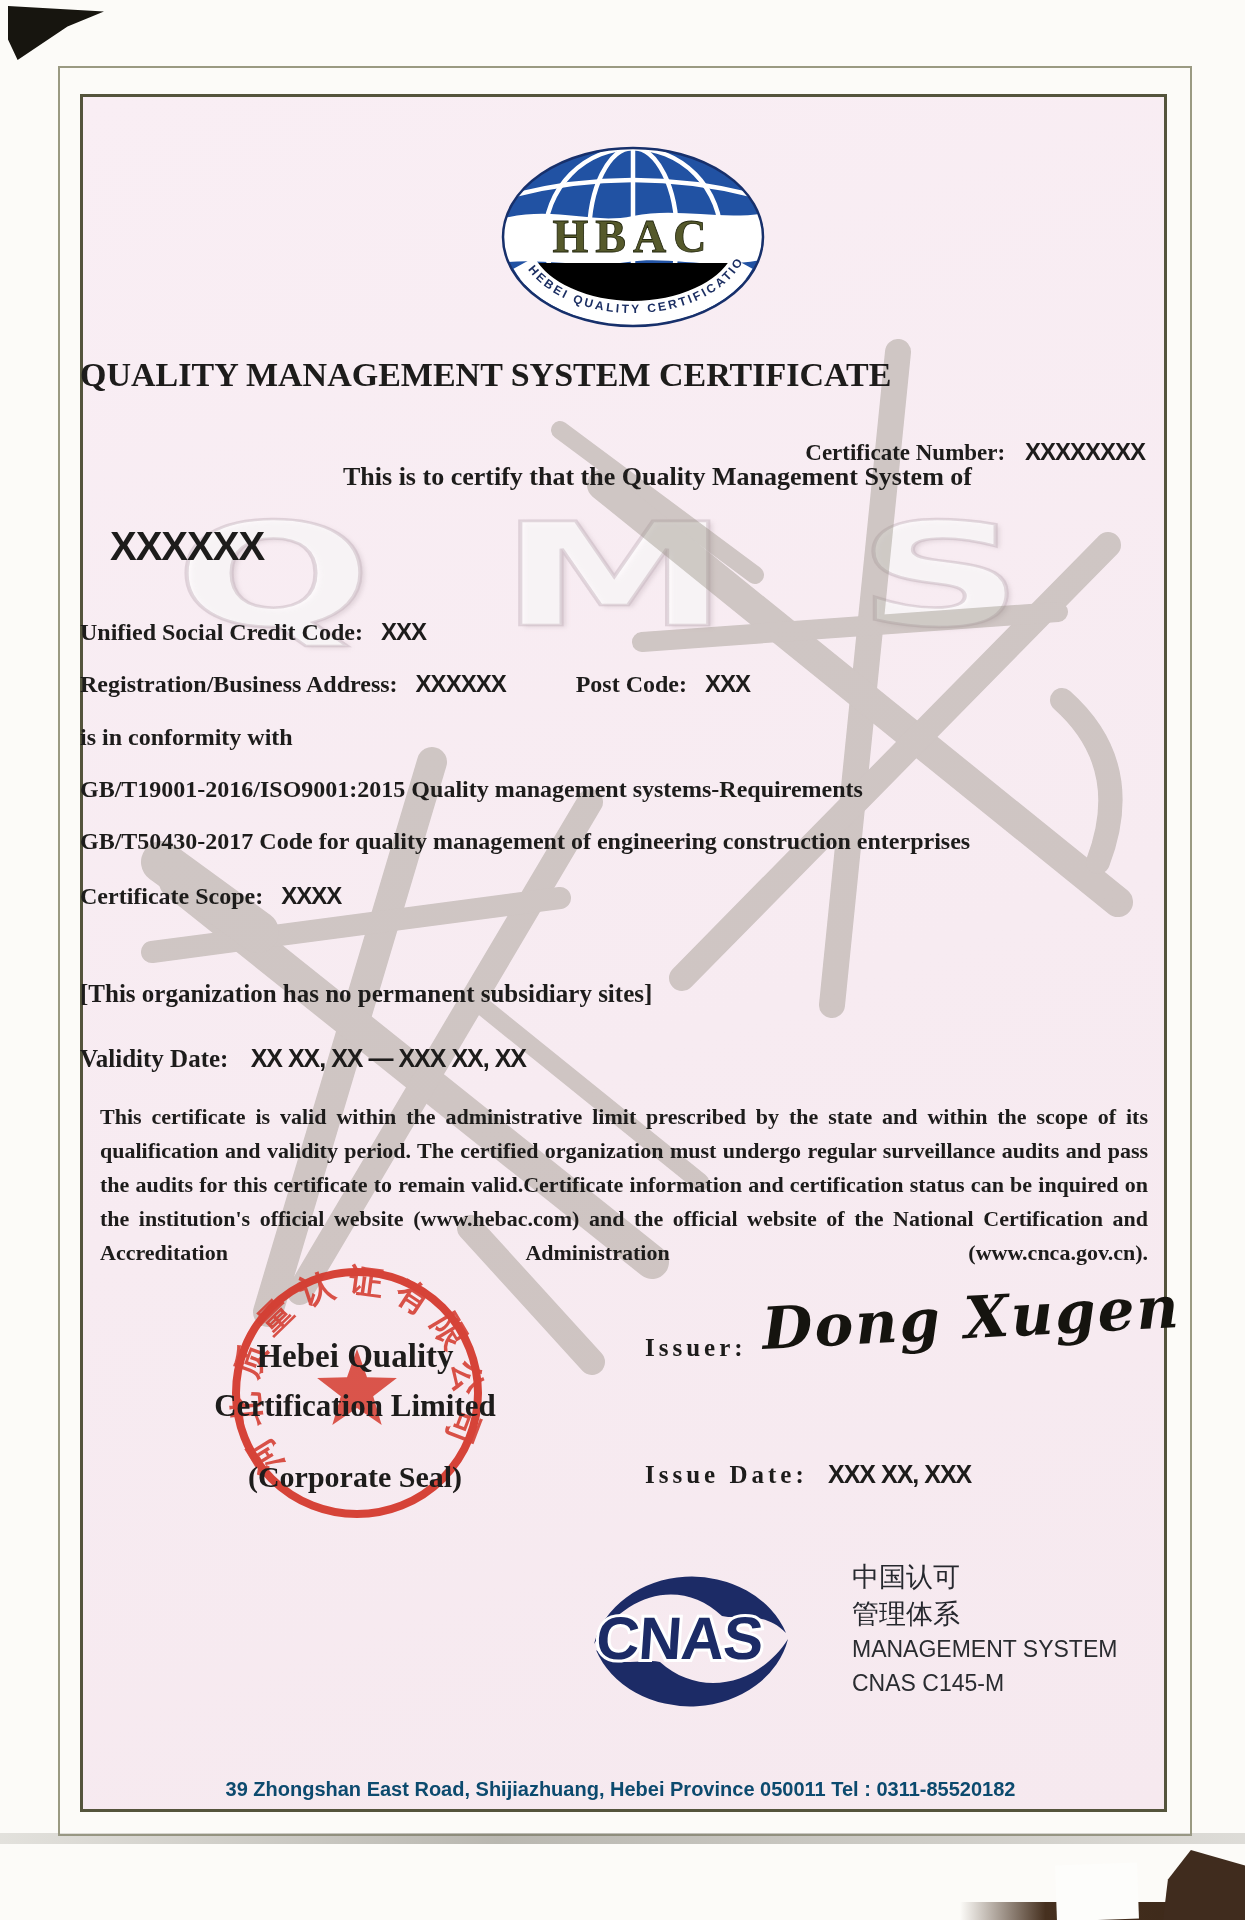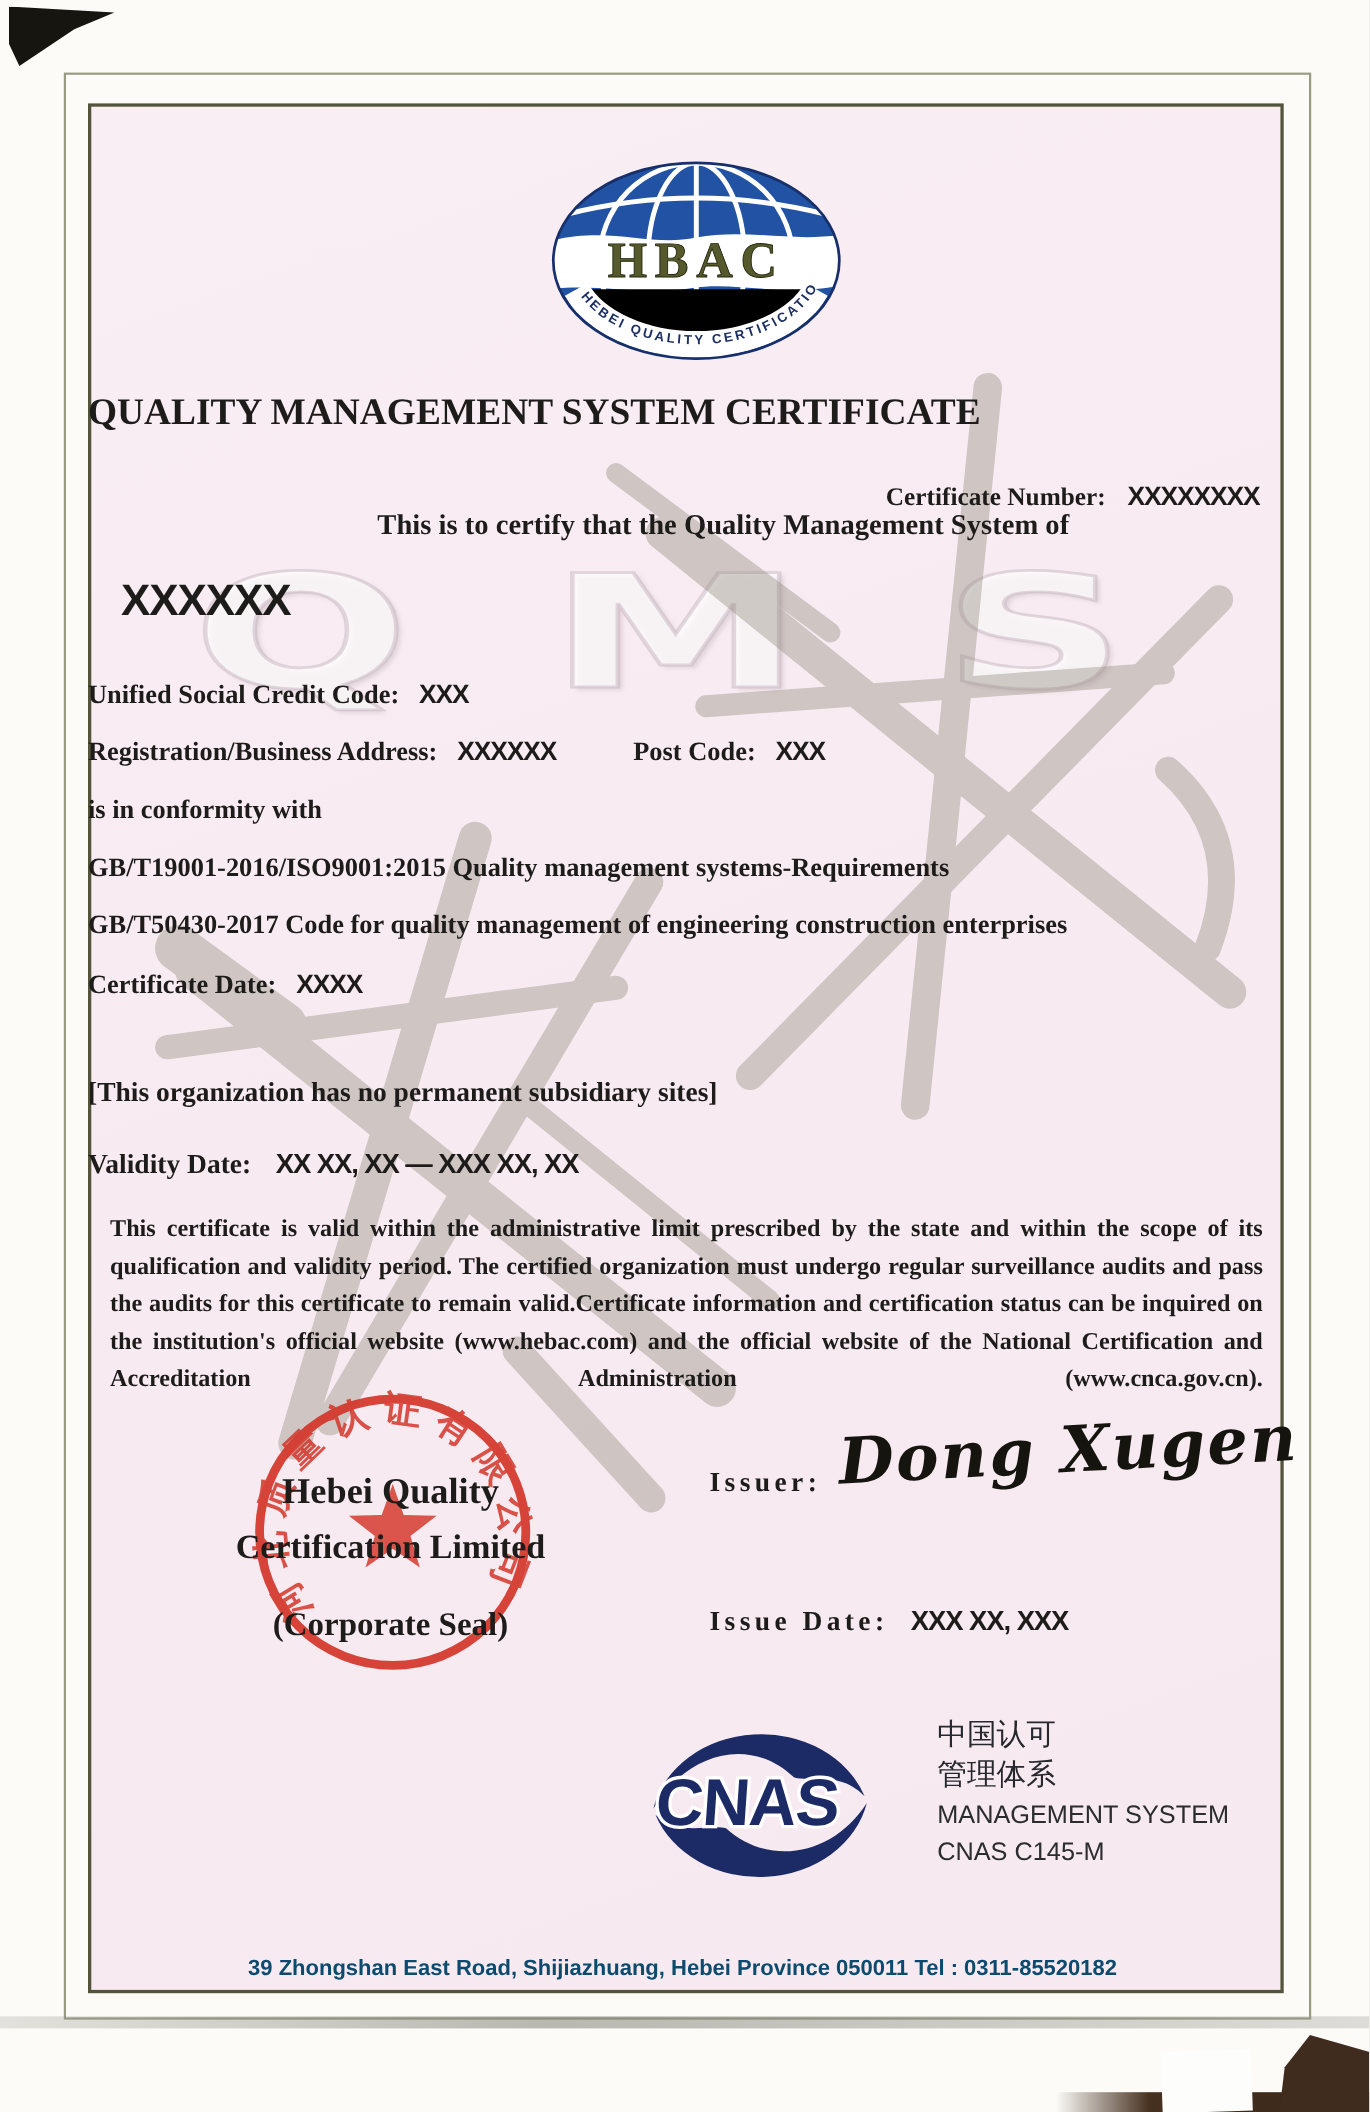--- a/index.html
+++ b/index.html
@@ -126,21 +126,21 @@
     <span>Post Code:</span>
     <span class="ph" style="font-size:24px;margin-left:12px;">XXX</span>
   </div>
 
   <div class="cline txt serifb" style="top:724px;font-size:24px;">is in conformity with</div>
 
   <div class="cline txt serifb" style="top:776px;font-size:24px;">GB/T19001-2016/ISO9001:2015 Quality management systems-Requirements</div>
   <div class="cline txt serifb" style="top:828px;font-size:24px;">GB/T50430-2017 Code for quality management of engineering construction enterprises</div>
 
   <div class="cline txt serifb" style="top:882px;font-size:24px;">
-    <span>Certificate Date:</span>
+    <span>Certificate Scope:</span>
     <span class="ph" style="font-size:24px;margin-left:12px;">XXXX</span>
   </div>
 
   <div class="cline txt serifb" style="top:980px;font-size:25px;">[This organization has no permanent subsidiary sites]</div>
 
   <div class="cline txt serifb" style="top:1044px;font-size:25px;">
     <span>Validity Date:</span>
     <span class="ph" style="font-size:25px;margin-left:16px;">XX XX, XX — XXX XX, XX</span>
   </div>
 

